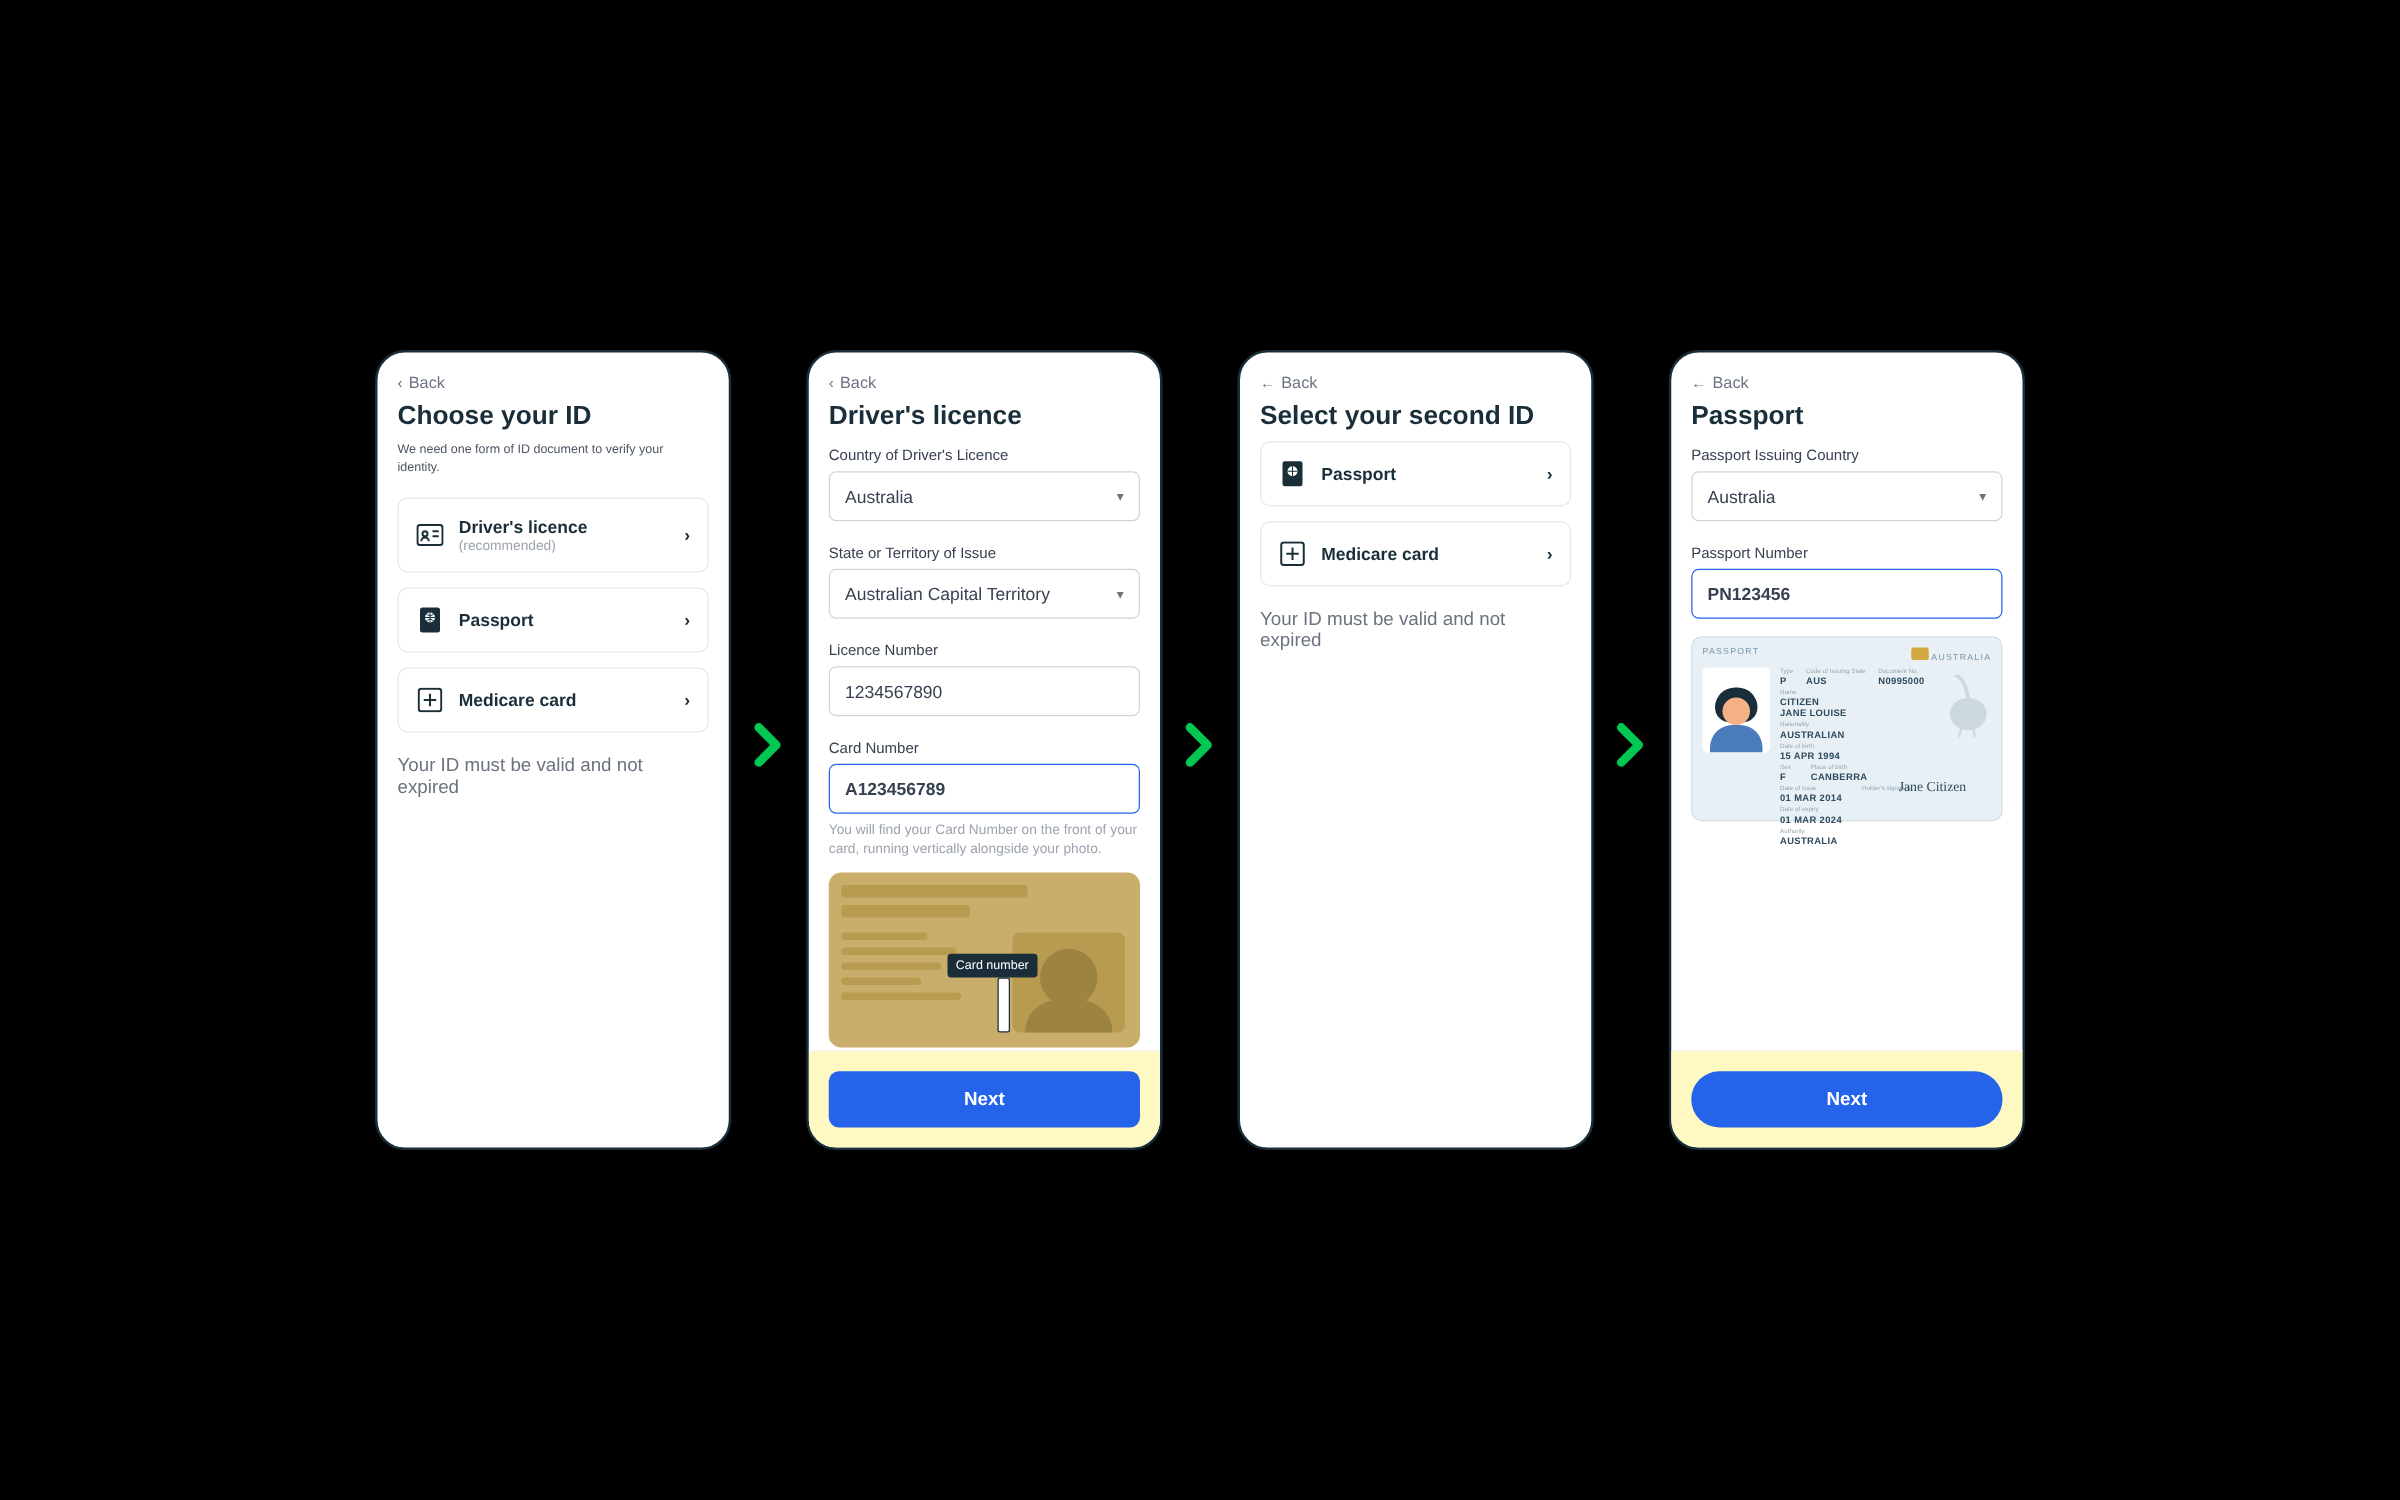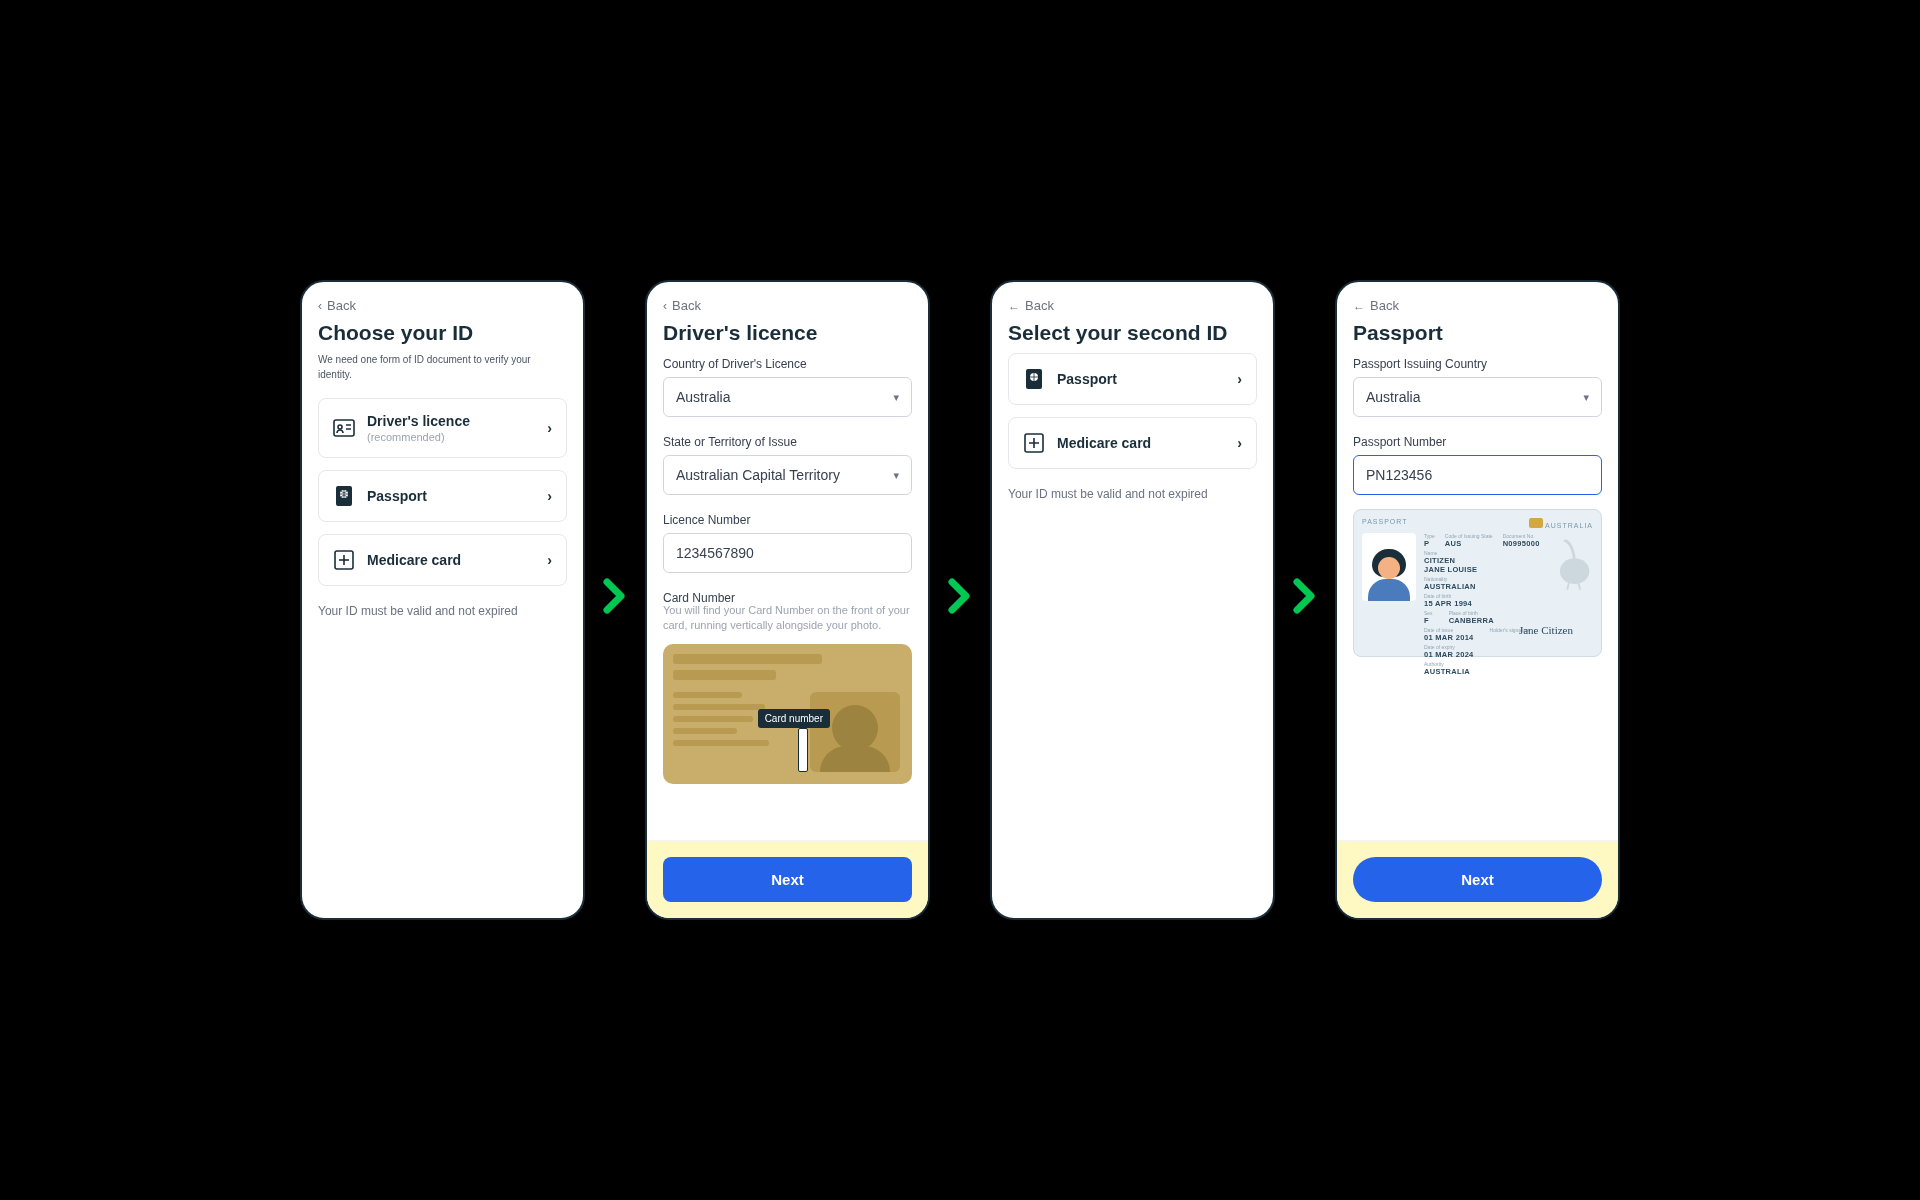--- a/index.html
+++ b/index.html
@@ -69,41 +69,42 @@
 .card-option .ic {
   width: 22px; height: 22px;
   display:flex;align-items:center;justify-content:center;
   color:#1a2e3a;
 }
 .card-option .txtwrap { flex:1; }
 .card-option .label { font-size: 14px; font-weight:600; color:#1a2e3a; }
 .card-option .rec { font-size: 11px; color:#9ca3af; margin-top:2px;}
 .card-option .chev { color:#1a2e3a; font-size:14px; font-weight:bold;}
 .note {
-  font-size: 12px; color:#6b7280; margin-top:6px;
+  font-size: 15px; color:#6b7280; margin-top:6px;
 }
 .field-label {
   font-size: 12px; color:#374151; margin-bottom:6px; margin-top:4px;
 }
 .select, .input {
   width:100%;
   border:1px solid #d1d5db;
   border-radius:6px;
   padding:11px 12px;
   font-size:14px;
   color:#374151;
   background:#fff;
   margin-bottom:14px;
   display:flex;
   align-items:center;
   justify-content:space-between;
 }
 .select .chev-d { color:#6b7280; font-size:11px; }
 .input.focused {
   border:1.5px solid #2563eb;
+  font-weight:bold;
 }
 .helper {
   font-size:11px; color:#9ca3af; line-height:1.4; margin-top:-8px; margin-bottom:10px;
 }
 .footer {
   margin-top:auto;
   padding-top:14px;
   border-top:1px solid #f3f4f6;
   margin-left:-16px; margin-right:-16px; margin-bottom:-16px;
   padding:16px;
@@ -278,20 +279,23 @@
       <span>Australian Capital Territory</span>
       <span class="chev-d">▾</span>
     </div>
 
     <div class="field-label">Licence Number</div>
     <div class="input">
       <span>1234567890</span>
     </div>
 
     <div class="field-label">Card Number</div>
+    <div class="input focused">
+      <span>A123456789</span>
+    </div>
     <div class="helper">You will find your Card Number on the front of your card, running vertically alongside your photo.</div>
 
     <div class="licence-illust">
       <div class="stripe md"></div>
       <div class="stripe sm"></div>
       <div style="height:6px"></div>
       <div class="stripe" style="width:30%;height:6px"></div>
       <div class="stripe" style="width:40%;height:6px"></div>
       <div class="stripe" style="width:35%;height:6px"></div>
       <div class="stripe" style="width:28%;height:6px"></div>

